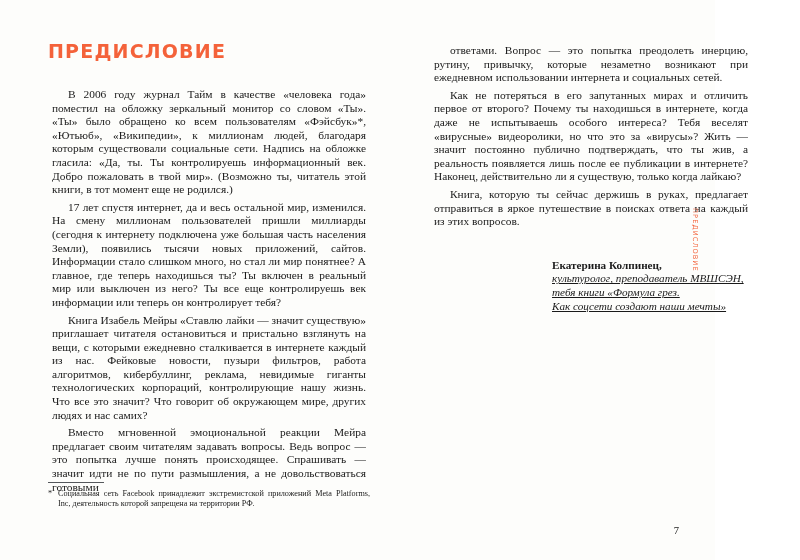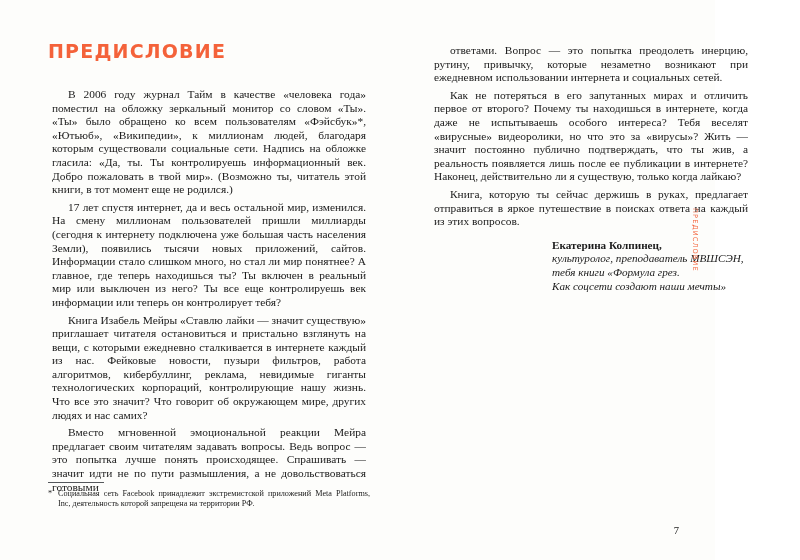--- a/index.html
+++ b/index.html
@@ -69,34 +69,35 @@
     text-align: justify;
     position: relative;
     padding-left: 10px;
   }
   .footnote .fn-mark {
     position: absolute;
     left: 0;
     top: 0;
   }
   .signature {
-    margin-top: 10px;
+    margin-top: 30px;
     padding-left: 122px;
     font-size: 11.2px;
     line-height: 13.6px;
     color: #1a1a1a;
     text-align: left;
   }
   .signature .sig-name {
     font-weight: bold;
     display: block;
   }
   .signature .sig-line {
     font-style: italic;
     display: block;
+    text-decoration: underline;
   }
   .side-label {
     position: absolute;
     right: 16px;
     top: 208px;
     font-family: "DejaVu Sans", sans-serif;
     font-size: 6.6px;
     letter-spacing: 1.1px;
     color: #f4623a;
     writing-mode: vertical-rl;

